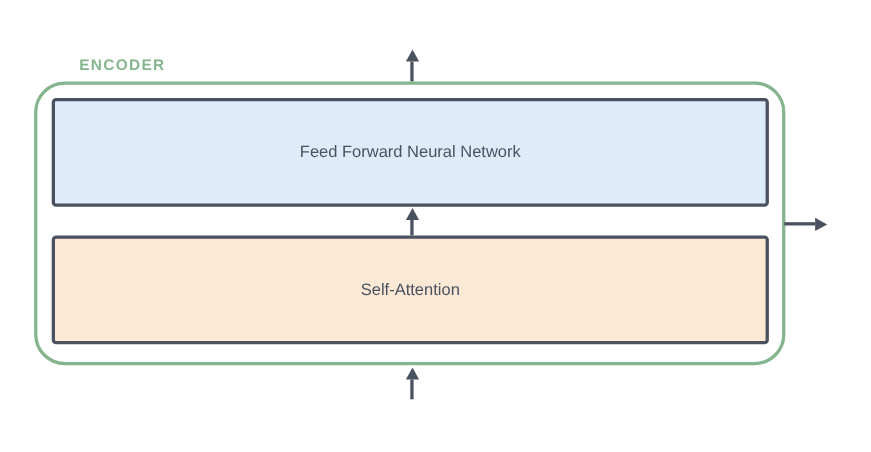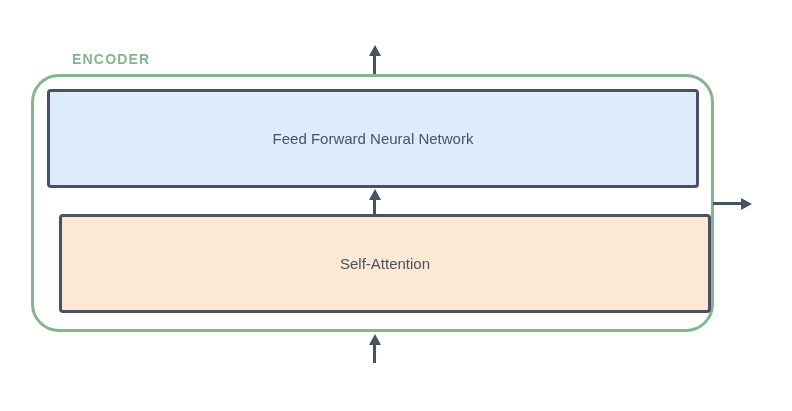--- a/index.html
+++ b/index.html
@@ -52,21 +52,21 @@
     height: 99px;
     border: 3px solid var(--block-border);
     border-radius: 4px;
     display: flex;
     align-items: center;
     justify-content: center;
     font-size: 15px;
     color: var(--label-text);
   }
   .block-ff { top: 89px;  background: var(--feed-forward-fill); }
-  .block-sa { top: 214px; background: var(--self-attention-fill); margin-left: 12px; }
+  .block-sa { top: 214px; background: var(--self-attention-fill); }
 
   
   .arrow-up {
     position: absolute;
     width: 13px;
     display: flex;
     flex-direction: column;
     align-items: center;
   }
   .arrow-up .head {

